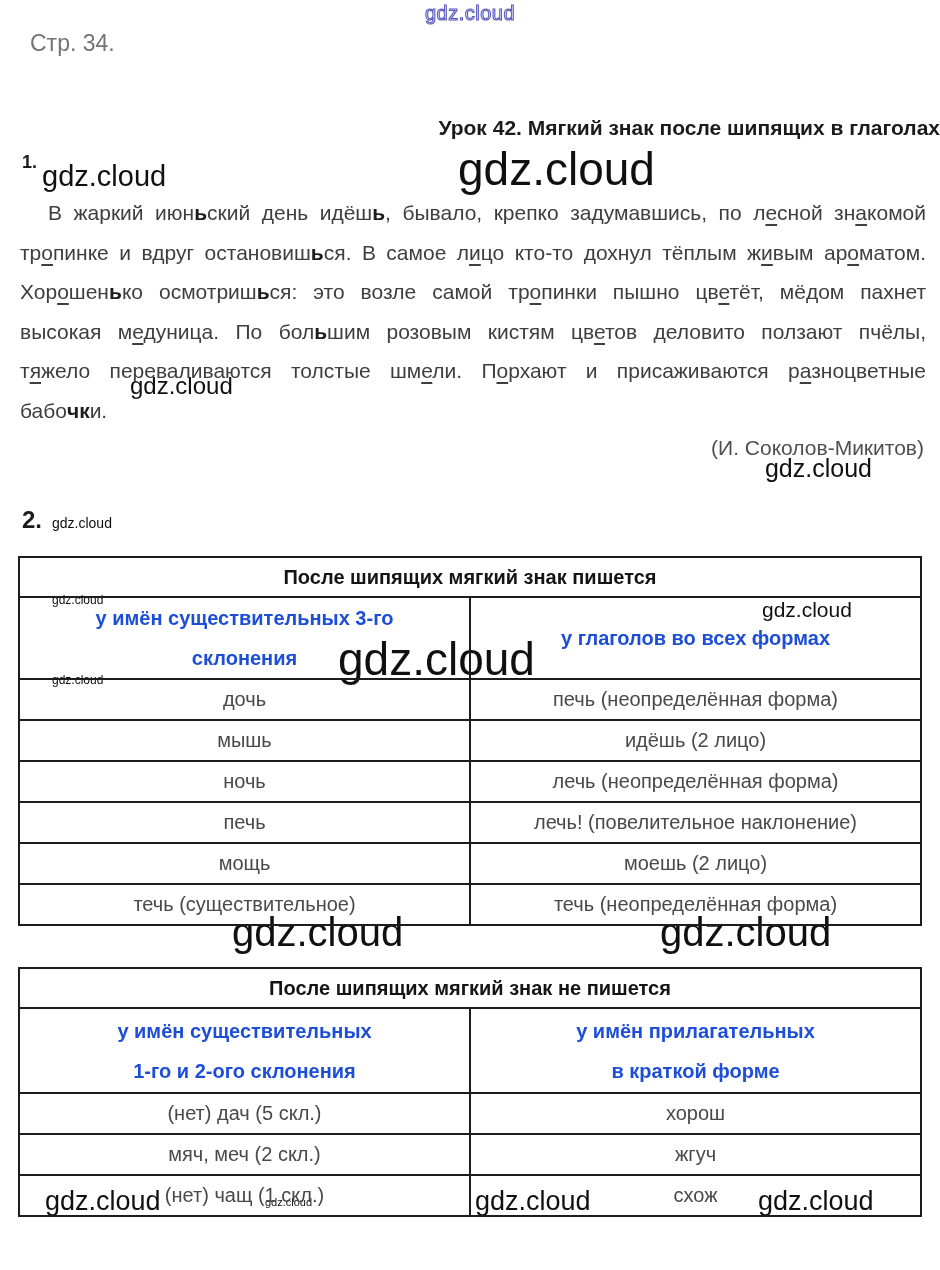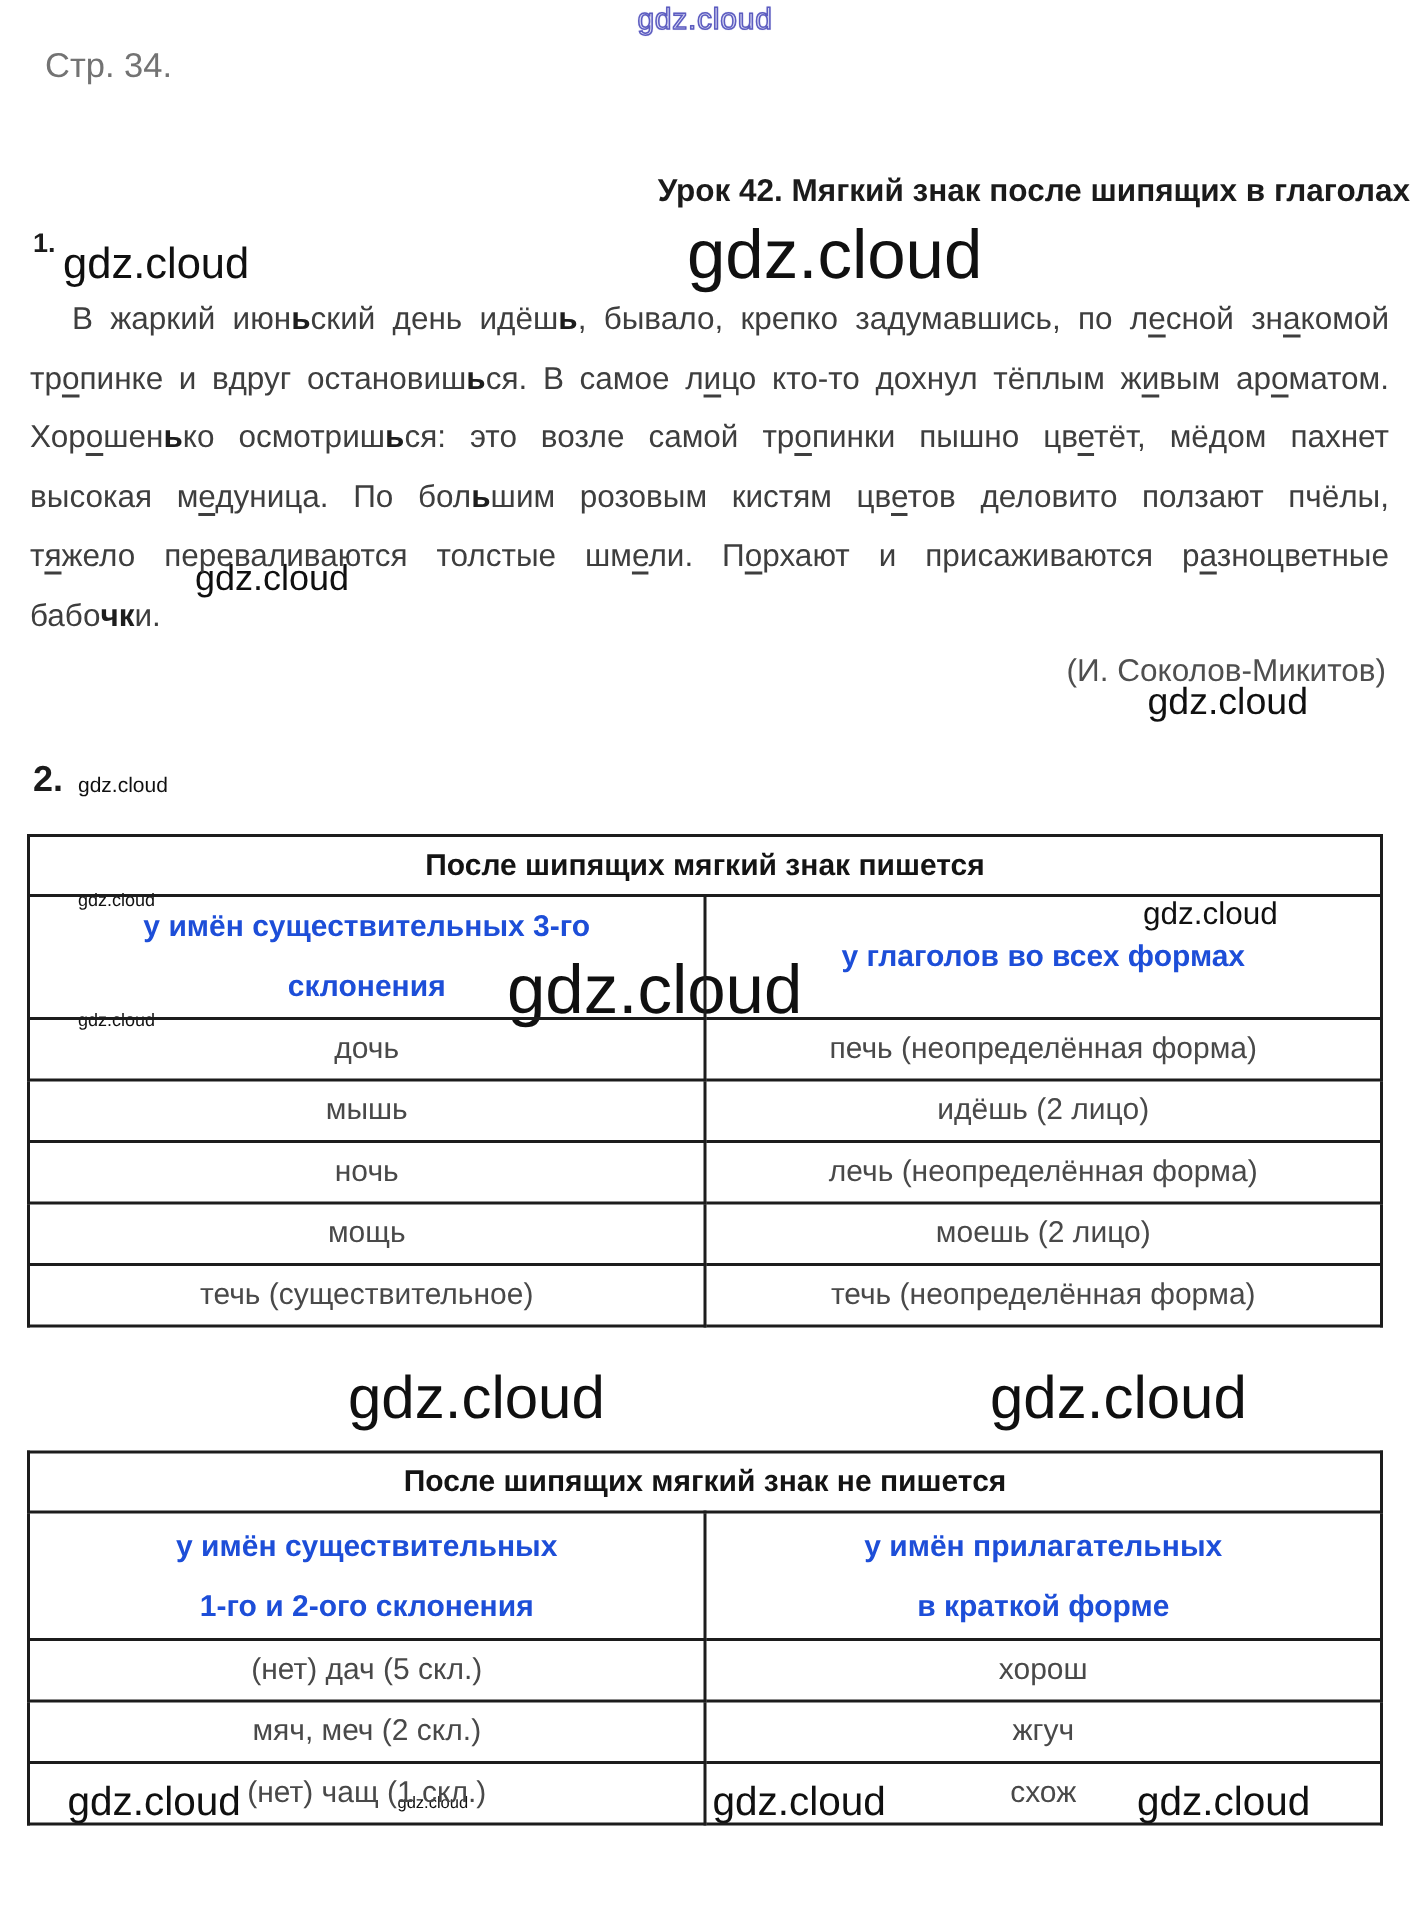--- a/index.html
+++ b/index.html
@@ -126,20 +126,24 @@
       </tr>
       <tr>
         <td>мышь</td>
         <td>идёшь (2 лицо)</td>
       </tr>
       <tr>
         <td>ночь</td>
         <td>лечь (неопределённая форма)</td>
       </tr>
       <tr>
+        <td>печь</td>
+        <td>лечь! (повелительное наклонение)</td>
+      </tr>
+      <tr>
         <td>мощь</td>
         <td>моешь (2 лицо)</td>
       </tr>
       <tr>
         <td>течь (существительное)</td>
         <td>течь (неопределённая форма)</td>
       </tr>
     </tbody>
 </table>
 

